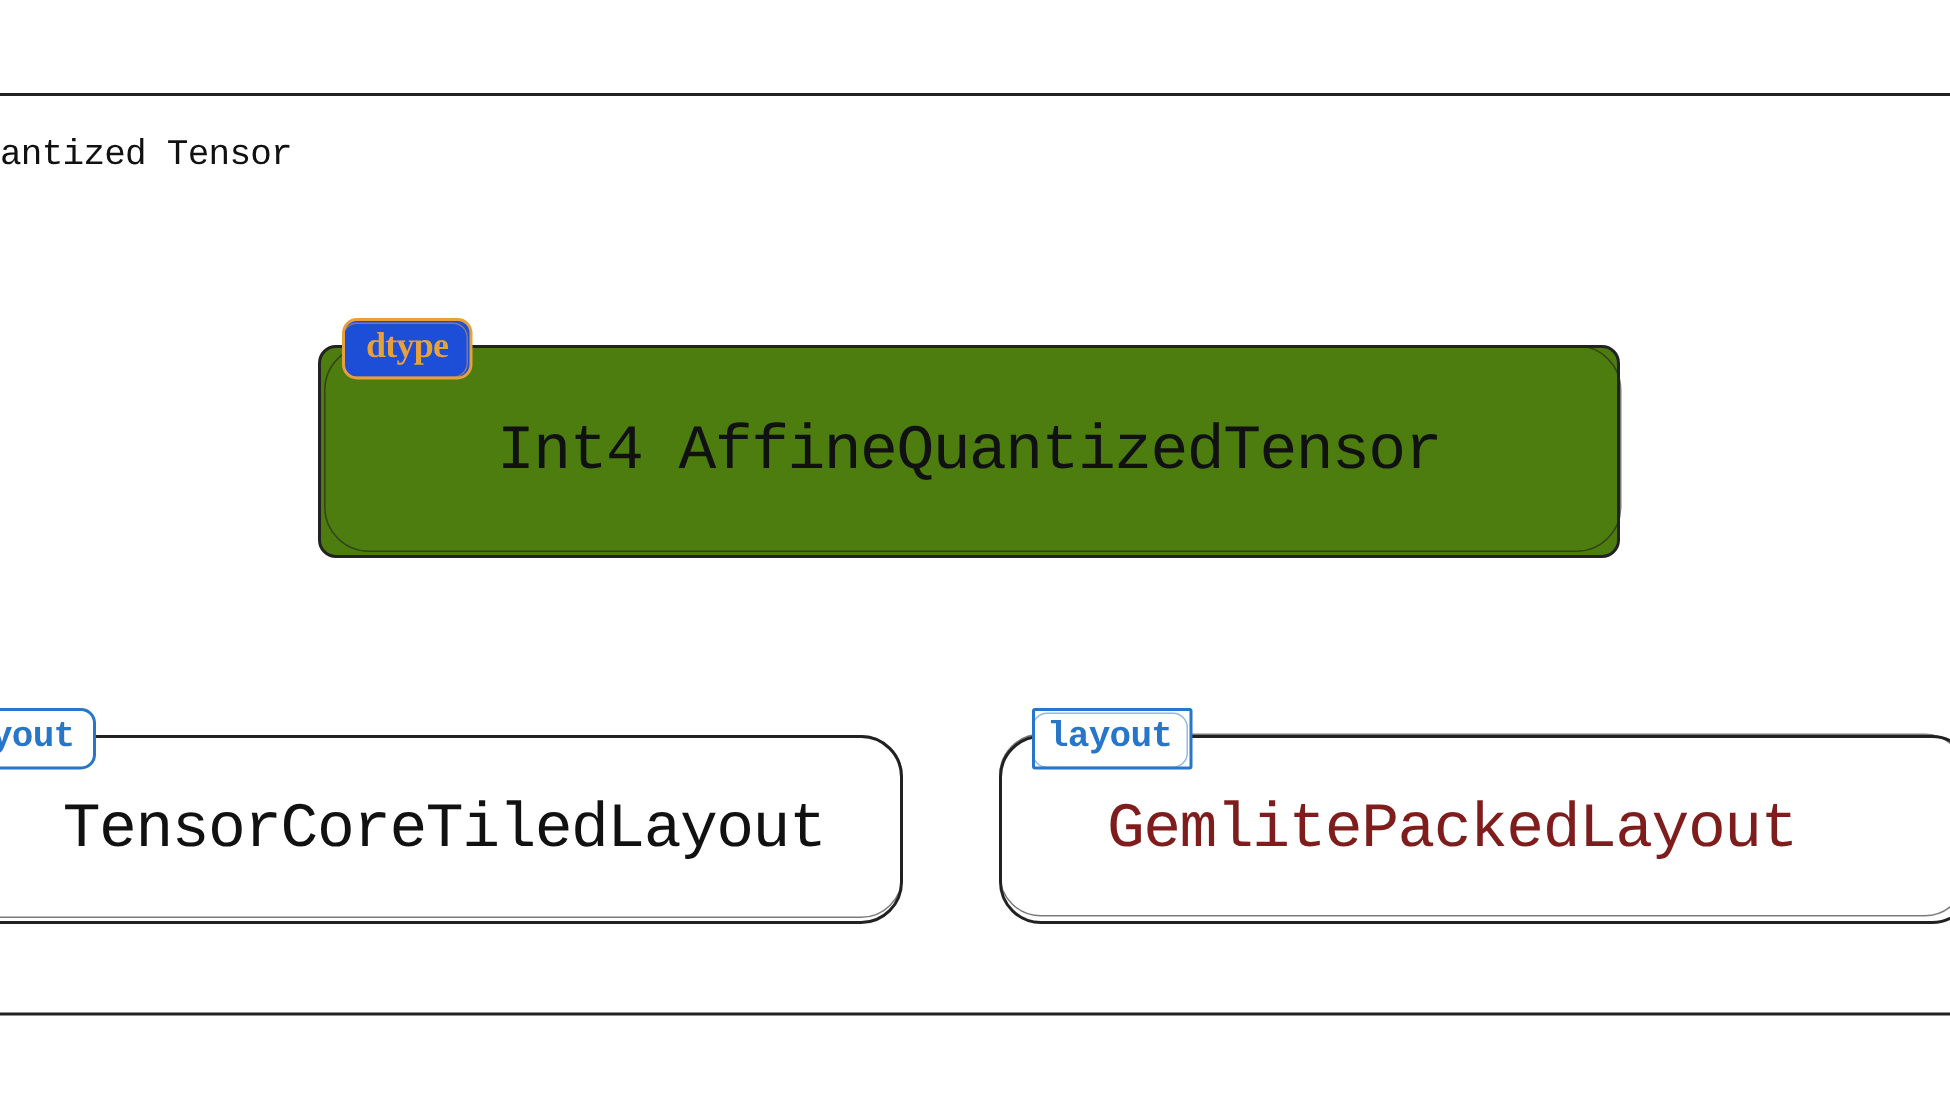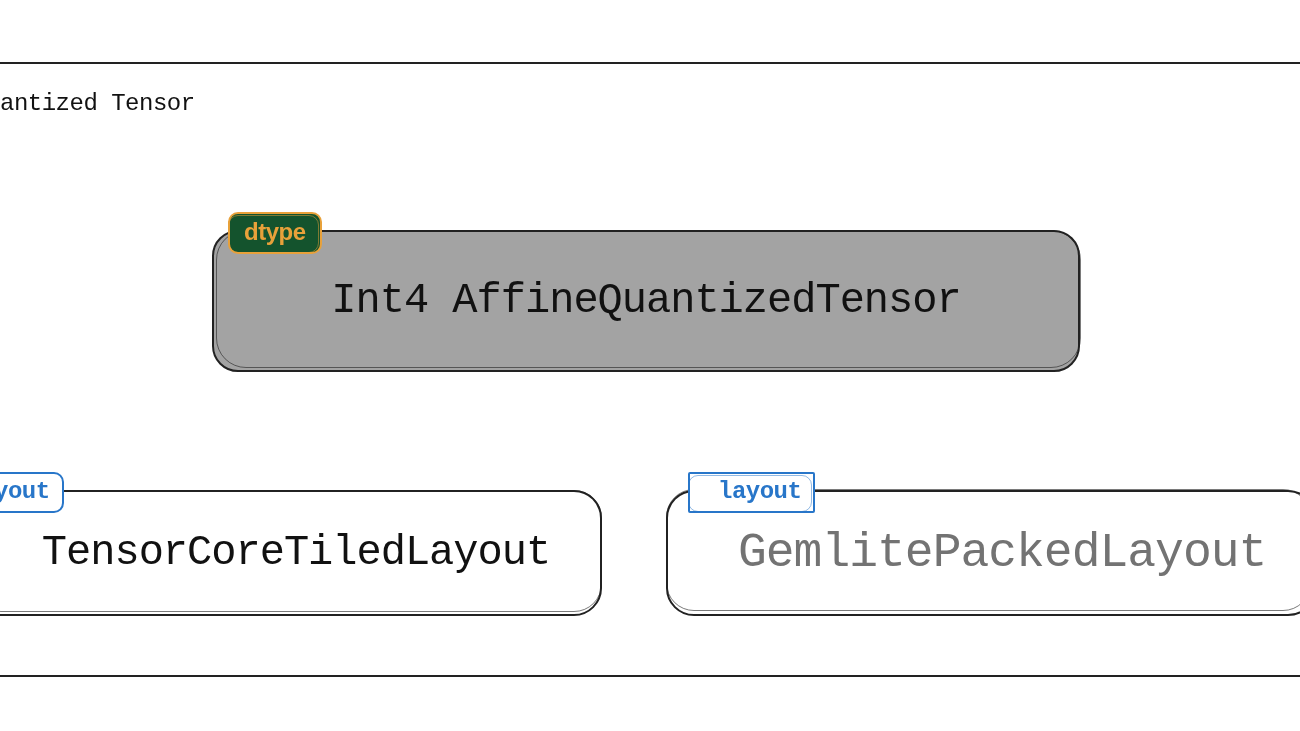--- a/index.html
+++ b/index.html
@@ -40,22 +40,22 @@
       margin-top: 10px;
     }
     
     .main-box {
       position: absolute;
       top: 230px;
       left: 212px;
       width: 868px;
       height: 142px;
       border: 2px solid #222;
-      border-radius: 26px;
-      background: #a3a3a3;
+      border-radius: 12px;
+      background: #4d7c0f;
       display: flex;
       align-items: center;
       justify-content: center;
     }
     
     .main-box::before {
       content: '';
       position: absolute;
       top: -2px;
       left: 2px;
@@ -75,25 +75,25 @@
       letter-spacing: -1px;
     }
     
     .dtype-tag {
       position: absolute;
       top: 212px;
       left: 228px;
       border: 2.5px solid #e8a13a;
       border-radius: 10px;
       padding: 4px 14px 6px 14px;
-      background: #14532d;
+      background: #1d4ed8;
       color: #e8a13a;
       font-size: 24px;
       font-weight: 600;
-      font-family: Liberation Sans, sans-serif;
+      font-family: Liberation Serif, serif;
       z-index: 10;
       letter-spacing: -0.5px;
     }
     
     .dtype-tag::before {
       content: '';
       position: absolute;
       top: 1px;
       left: -2px;
       right: 1px;
@@ -178,34 +178,34 @@
       left: -2px;
       right: 3px;
       bottom: 3px;
       border: 1.5px solid #222;
       border-radius: 28px;
       pointer-events: none;
       opacity: 0.6;
     }
     
     .layout-box-right-label {
-      font-size: 48px;
-      font-weight: 500;
-      color: #737373;
+      font-size: 42px;
+      font-weight: 500;
+      color: #7f1d1d;
       font-family: 'Courier New', Courier, monospace;
       letter-spacing: -1px;
     }
     
     .layout-tag-right {
       position: absolute;
       top: 472px;
       left: 688px;
       border: 2.5px solid #2876c9;
       border-radius: 2px;
-      padding: 4px 12px 6px 28px;
+      padding: 4px 12px 6px 8px;
       background: #fff;
       color: #2876c9;
       font-size: 24px;
       font-weight: 600;
       font-family: 'Courier New', Courier, monospace;
       z-index: 10;
       letter-spacing: -0.5px;
     }
     
     .layout-tag-right::before {

